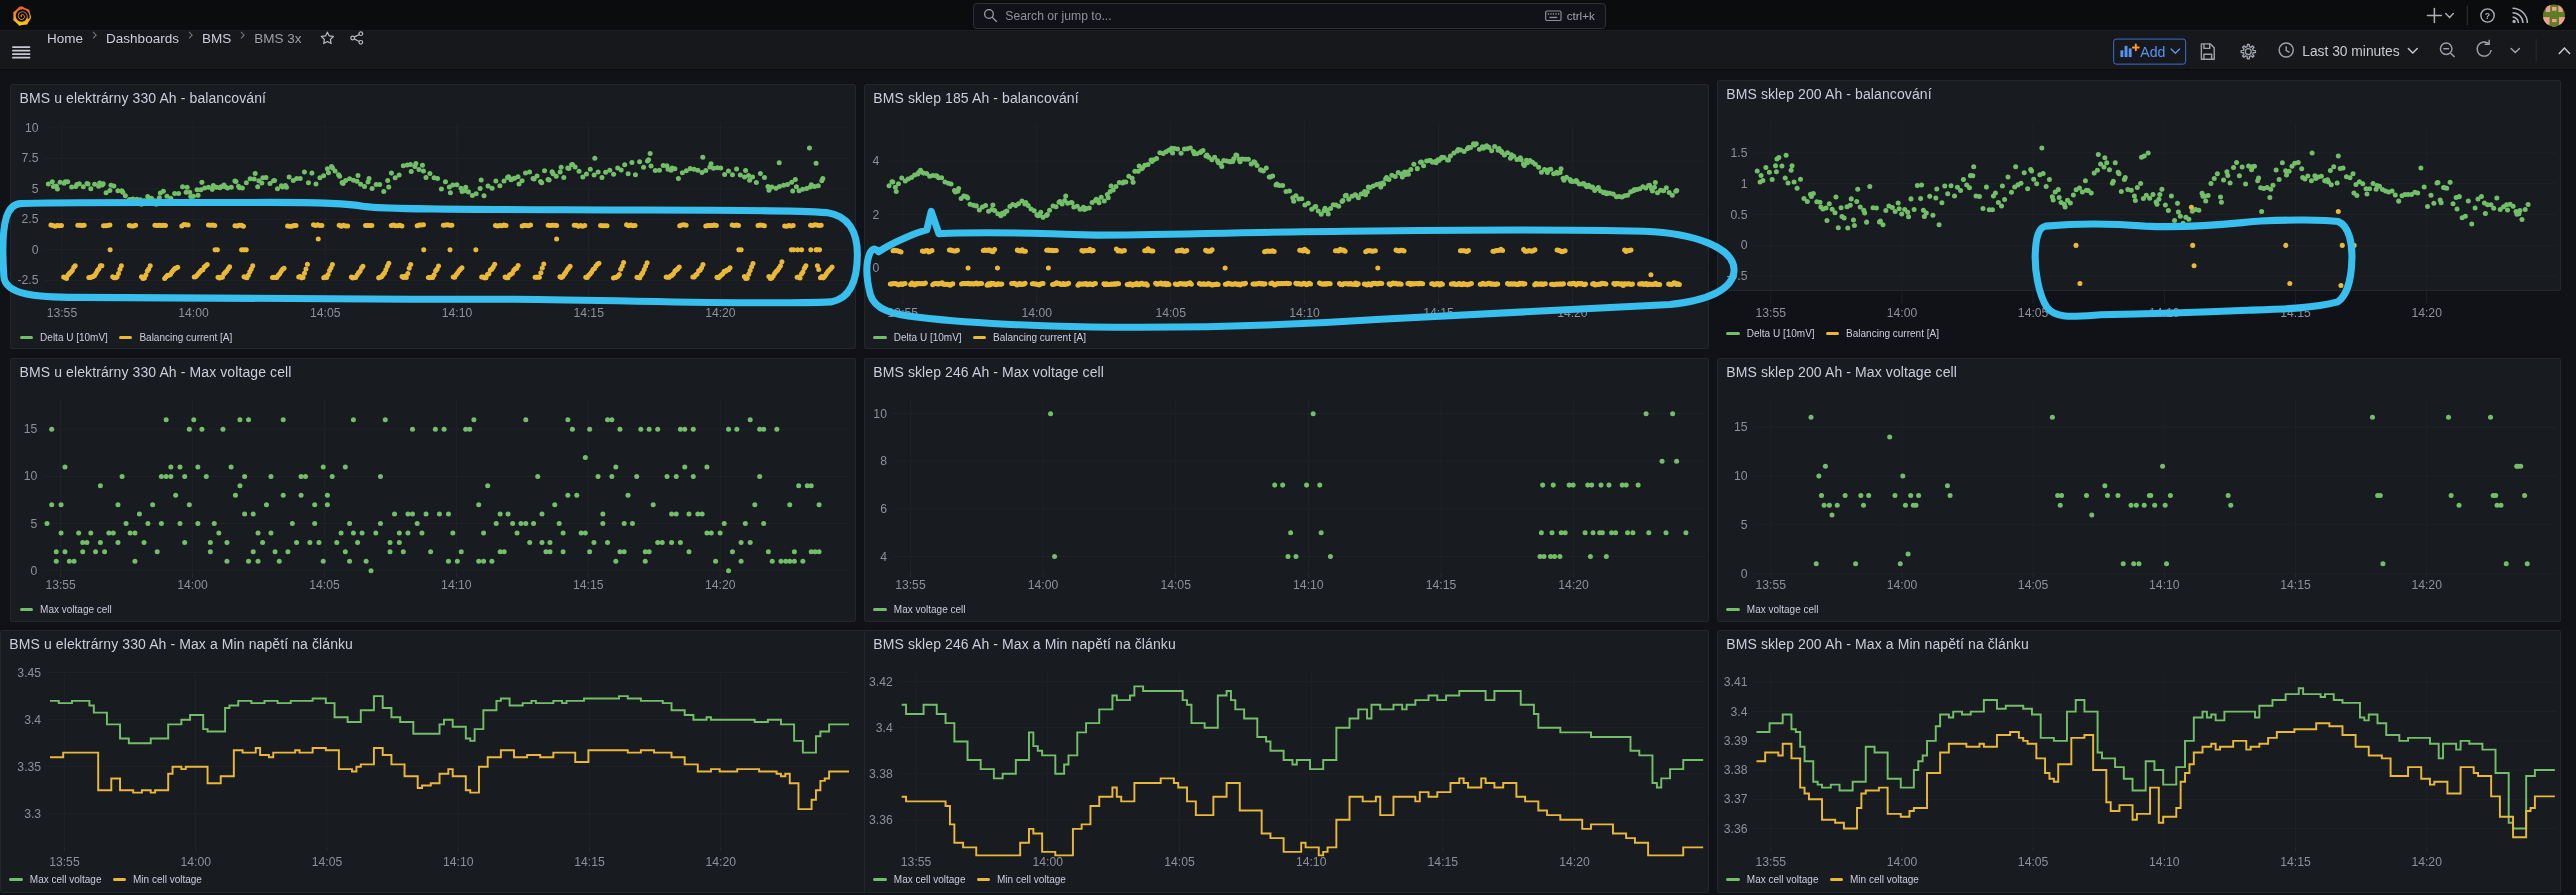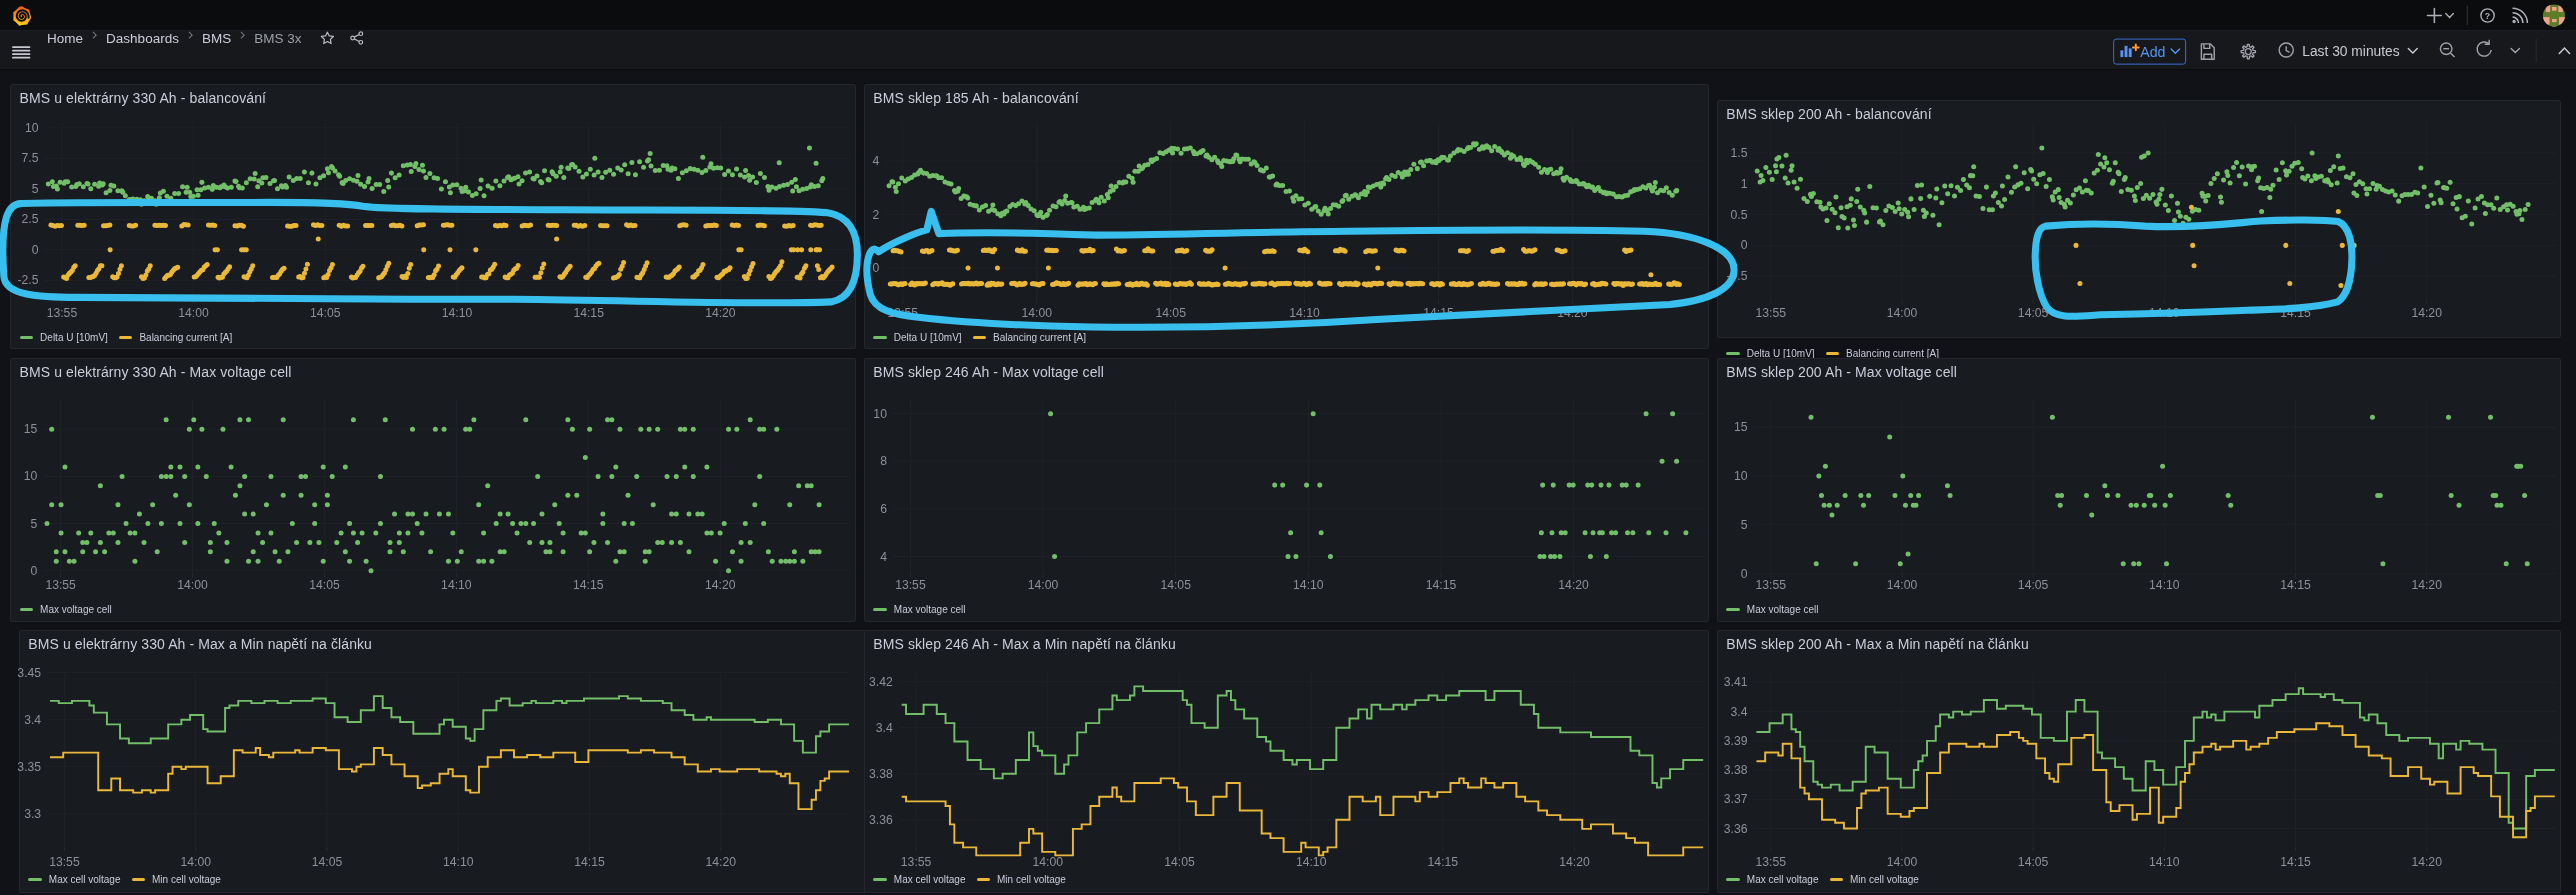--- a/index.html
+++ b/index.html
@@ -33,20 +33,43 @@
   <svg width="18" height="22.5" viewBox="0 0 28 35" style="position:absolute;left:13px;top:5.1px">
 <defs>
         <linearGradient id="lg" x1="0" y1="1" x2="0" y2="0">
 <stop offset="0" stop-color="#fccf13"></stop>
           <stop offset="1" stop-color="#f1582b"></stop>
         </linearGradient>
       </defs>
 <path fill="url(#lg)" d="M 14.0 2.0 L 17.8 4.3 L 21.2 5.9 L 25.3 7.4 L 26.2 11.8 L 27.3 15.5 L 28.8 19.7 L 26.2 23.2 L 24.1 26.5 L 22.1 30.5 L 17.8 30.7 L 14.0 31.3 L 9.8 32.3 L 6.8 29.1 L 3.9 26.5 L 0.4 23.9 L 0.7 19.5 L 0.7 15.5 L 0.4 11.1 L 3.9 8.5 L 6.8 5.9 L 9.8 2.7 Z"></path>
 <path d="M 15.1 17.0 L 15.3 17.3 L 15.5 17.6 L 15.6 17.9 L 15.6 18.3 L 15.5 18.8 L 15.3 19.2 L 15.0 19.6 L 14.5 19.9 L 14.0 20.1 L 13.4 20.2 L 12.7 20.1 L 12.1 19.9 L 11.5 19.5 L 11.0 19.0 L 10.6 18.3 L 10.3 17.6 L 10.3 16.8 L 10.4 15.9 L 10.7 15.1 L 11.2 14.3 L 11.9 13.6 L 12.8 13.1 L 13.7 12.8 L 14.8 12.7 L 15.9 12.8 L 17.0 13.2 L 17.9 13.9 L 18.8 14.7 L 19.4 15.8 L 19.8 17.0 L 19.9 18.3 L 19.7 19.6 L 19.3 20.9 L 18.5 22.1 L 17.5 23.1 L 16.2 23.8 L 14.8 24.3 L 13.3 24.5 L 11.7 24.3 L 10.2 23.8 L 8.8 22.9 L 7.6 21.7 L 6.7 20.3 L 6.1 18.7 L 5.9 16.9 L 6.1 15.1 L 6.7 13.4 L 7.6 11.8 L 8.9 10.4 L 10.5 9.3 L 12.4 8.6 L 14.4 8.3 L 16.4 8.5 L 18.4 9.1 L 20.2 10.1 L 21.8 11.6 L 23.0 13.3 L 23.9 15.4 L 24.2 17.6 L 24.1 19.9" fill="none" stroke="#0b0c0e" stroke-width="3.1" stroke-linecap="round"></path>
 </svg>
+  <div class="search">
+    <svg width="14" height="14" viewBox="0 0 22 22" style="margin:0 7px 0 0">
+        <g stroke="#9fa1aa" stroke-width="2.0" fill="none">
+          <circle cx="7.8" cy="7.8" r="6.8"></circle>
+          <line x1="12.7" y1="12.7" x2="20.0" y2="20.0"></line>
+        </g>
+      </svg>
+    <span class="ph">Search or jump to...</span>
+    <span class="kbd">
+        <svg width="16.7" height="11.6" viewBox="0 0 26 18">
+          <rect x="1" y="1.5" width="24" height="15" rx="2.5" fill="none" stroke="#8e9099" stroke-width="1.8"></rect>
+          <g fill="#8e9099">
+            <rect x="4" y="5" width="2.2" height="2.2"></rect>
+            <rect x="8" y="5" width="2.2" height="2.2"></rect>
+            <rect x="12" y="5" width="2.2" height="2.2"></rect>
+            <rect x="16" y="5" width="2.2" height="2.2"></rect>
+            <rect x="20" y="5" width="2.2" height="2.2"></rect>
+            <rect x="7" y="10.5" width="12" height="2.2"></rect>
+          </g>
+        </svg>
+        <span style="margin-left:5.1px">ctrl+k</span>
+      </span>
+  </div>
   <svg class="navright" width="213" height="31" viewBox="3680 0 331 49">
     <g stroke="#aeb0b8" stroke-width="2.4" fill="none" stroke-linecap="round">
       <line x1="3779" y1="24.5" x2="3801" y2="24.5"></line>
         <line x1="3790" y1="13.5" x2="3790" y2="35.5"></line>
       <polyline points="3808,21.5 3814,27.5 3820,21.5" stroke-width="2.2"></polyline>
     </g>
     <line x1="3842" y1="9" x2="3842" y2="40" stroke="#2c2d32" stroke-width="2"></line>
     <circle cx="3874" cy="24.5" r="10.5" fill="none" stroke="#aeb0b8" stroke-width="2.2"></circle>
     <text x="3874" y="25.5" text-anchor="middle" dominant-baseline="central" font-size="14" font-weight="bold" fill="#aeb0b8" font-family="Liberation Sans,sans-serif">?</text>
     <g stroke="#aeb0b8" stroke-width="2.4" fill="none">
@@ -156,21 +179,21 @@
       <span class="li"><span class="dash y"></span>Balancing current [A]</span>
     </div>
   </div>
 <div class="panel" style="left:864px;top:84px;width:845px;height:265px">
     <div class="ptitle">BMS sklep 185 Ah - balancování</div>
     <div class="legend" style="left:8.3px;top:245px">
       <span class="li"><span class="dash g"></span>Delta U [10mV]</span>
       <span class="li"><span class="dash y"></span>Balancing current [A]</span>
     </div>
   </div>
-<div class="panel" style="left:1717px;top:100px;width:844px;height:238px">
+<div class="panel" style="left:1717px;top:80px;width:844px;height:211px">
     <div class="ptitle">BMS sklep 200 Ah - balancování</div>
     <div class="legend" style="left:8.3px;top:245px">
       <span class="li"><span class="dash g"></span>Delta U [10mV]</span>
       <span class="li"><span class="dash y"></span>Balancing current [A]</span>
     </div>
   </div>
 <div class="panel" style="left:10.3px;top:358px;width:846px;height:264px">
     <div class="ptitle">BMS u elektrárny 330 Ah - Max voltage cell</div>
     <div class="legend" style="left:8.3px;top:243px">
       <span class="li"><span class="dash g"></span>Max voltage cell</span>
@@ -181,21 +204,21 @@
     <div class="legend" style="left:8.3px;top:243px">
       <span class="li"><span class="dash g"></span>Max voltage cell</span>
     </div>
   </div>
 <div class="panel" style="left:1717px;top:358px;width:844px;height:264px">
     <div class="ptitle">BMS sklep 200 Ah - Max voltage cell</div>
     <div class="legend" style="left:8.3px;top:243px">
       <span class="li"><span class="dash g"></span>Max voltage cell</span>
     </div>
   </div>
-<div class="panel" style="left:19px;top:630px;width:914px;height:263px">
+<div class="panel" style="left:0;top:630px;width:914px;height:263px">
     <div class="ptitle">BMS u elektrárny 330 Ah - Max a Min napětí na článku</div>
     <div class="legend" style="left:8.3px;top:241px">
       <span class="li"><span class="dash g"></span>Max cell voltage</span>
       <span class="li"><span class="dash y"></span>Min cell voltage</span>
     </div>
   </div>
 <div class="panel" style="left:864px;top:630px;width:845px;height:263px">
     <div class="ptitle">BMS sklep 246 Ah - Max a Min napětí na článku</div>
     <div class="legend" style="left:8.3px;top:241px">
       <span class="li"><span class="dash g"></span>Max cell voltage</span>

